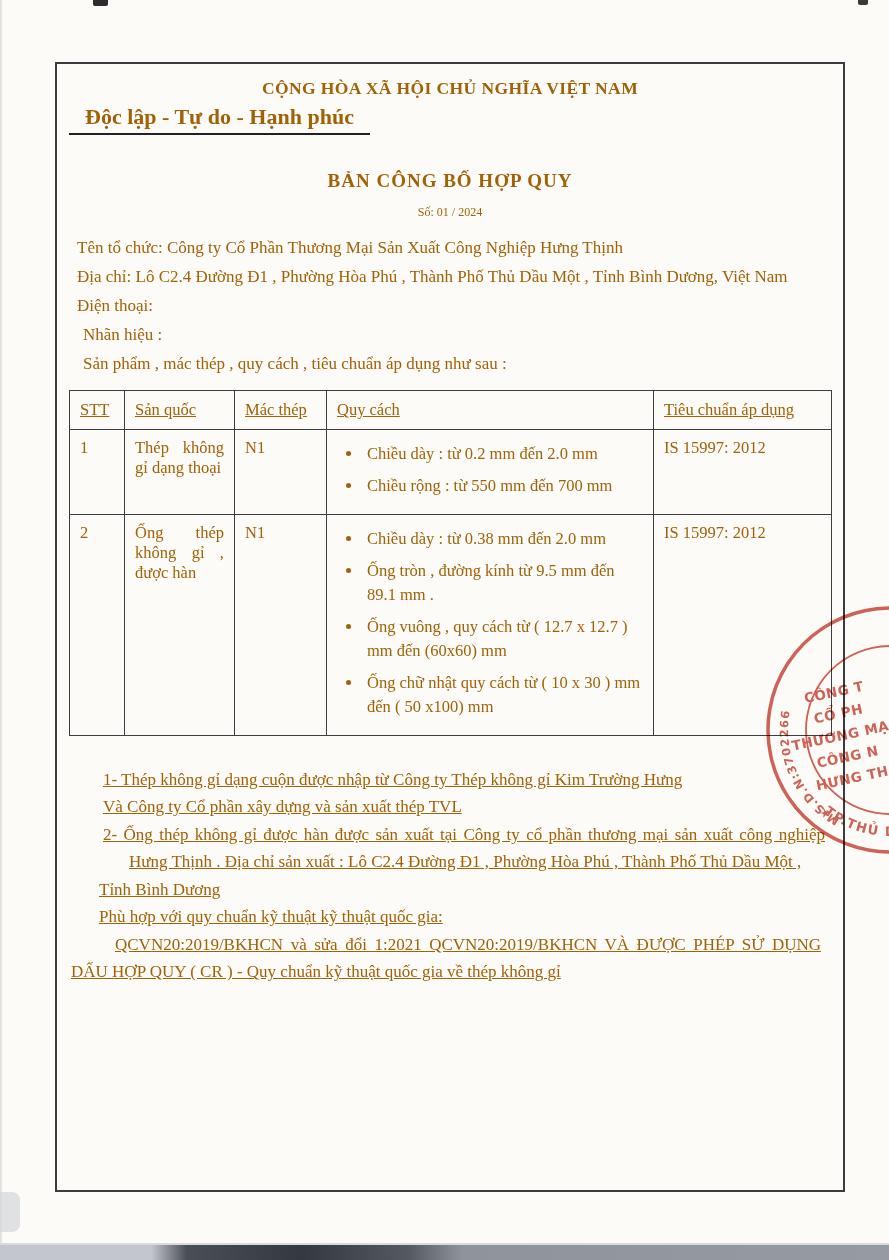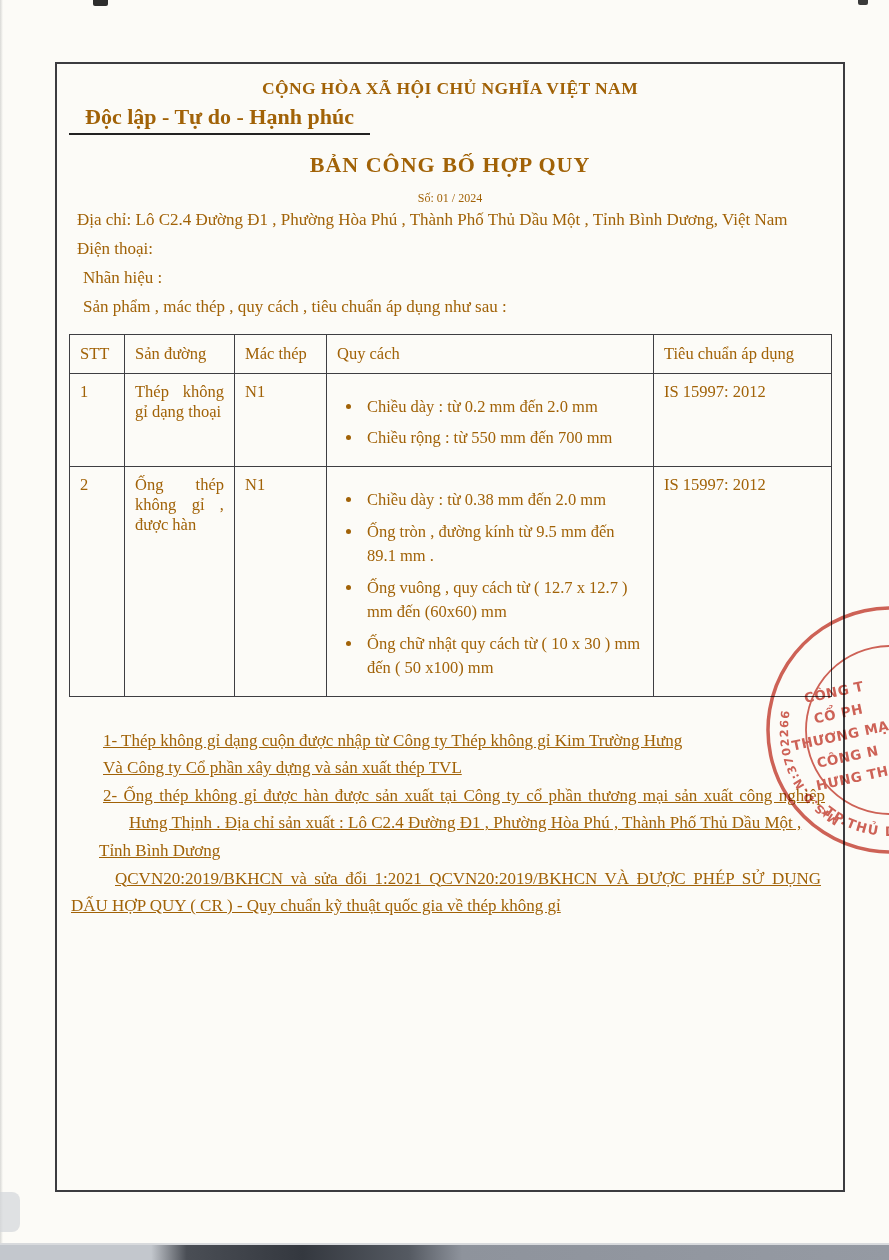--- a/index.html
+++ b/index.html
@@ -22,34 +22,34 @@
   }
   
   .frame {
     position:absolute; left:55px; top:62px; width:790px; height:1130px;
     border:2px solid #3c3c40; box-sizing:border-box;
     padding:14px 12px 0 12px;
   }
   .nat-line1 { text-align:center; font-weight:bold; font-size:17.5px; letter-spacing:.4px; }
   .nat-line2 { text-align:left; margin-top:5px; font-size:22px; font-weight:bold; }
   .nat-line2 span { display:inline-block; border-bottom:2px solid #222; padding:0 16px 3px 16px; }
-  .doc-title { text-align:center; margin-top:17px; font-size:22px; font-weight:bold; letter-spacing:1px; }
+  .doc-title { text-align:center; margin-top:35px; font-size:19px; font-weight:bold; letter-spacing:1px; }
   .doc-no { text-align:center; margin-top:13px; font-size:12px; }
   .para { margin:0 0 0 8px; font-size:17px; line-height:1.7; }
   .para.first { margin-top:14px; }
   .para.ind { margin-left:14px; }
   .para strong { font-weight:bold; }
   
   table.spec { width:100%; border-collapse:collapse; table-layout:fixed; margin-top:12px; font-size:16.5px; }
   table.spec th, table.spec td { border:1.5px solid #3e3e42; vertical-align:top; padding:8px 10px; font-weight:normal; text-align:left; }
-  table.spec th { vertical-align:middle; padding:9px 10px; }
+  table.spec th { vertical-align:middle; padding:9px 10px;text-decoration:underline; }
   th.c-stt, td.c-stt { text-align:center; }
   td.c-mac { text-align:center; }
   td.c-qc { padding:10px 12px 4px 8px; }
-  ul.qc-list { margin:13px 0 0 26px; padding:0; list-style:disc; }
+  ul.qc-list { margin:4px 0 0 26px; padding:0; list-style:disc; }
   ul.qc-list li { margin:0 0 8px 0; line-height:1.45; padding-left:4px; }
   
   .notes { margin-top:30px; font-size:17px; line-height:1.62;text-decoration:underline; }
   .note-l1 { margin-left:34px; }
   .note-hang { margin-left:34px; padding-left:26px; text-indent:-26px; text-align:justify; margin-right:6px; }
   .note-plain { margin-left:30px; }
   .note-last { margin-left:2px; margin-right:10px; text-indent:44px; text-align:justify; }
   
   .stamp { position:absolute; left:748px; top:600px; mix-blend-mode:multiply; opacity:.85; }
   .stamp .ring { fill:none; stroke:#c8473b; }
@@ -74,37 +74,38 @@
   <div class="frame">
 
     <div class="nat-line1">CỘNG HÒA XÃ HỘI CHỦ NGHĨA VIỆT NAM</div>
     <div class="nat-line2">
       <span>Độc lập - Tự do - Hạnh phúc</span>
     </div>
 
     <div class="doc-title">BẢN CÔNG BỐ HỢP QUY</div>
     <div class="doc-no">Số: 01 / 2024</div>
 
+    <p class="para first">Tên tổ chức: Công ty Cổ Phần Thương Mại Sản Xuất Công Nghiệp Hưng Thịnh</p>
     <p class="para">Địa chỉ: Lô C2.4 Đường Đ1 , Phường Hòa Phú , Thành Phố Thủ Dầu Một , Tỉnh Bình Dương, Việt Nam</p>
     <p class="para">Điện thoại:</p>
     <p class="para ind">Nhãn hiệu :</p>
     <p class="para ind">Sản phẩm , mác thép , quy cách , tiêu chuẩn áp dụng như sau :</p>
 
     <table class="spec">
       <colgroup>
         <col style="width:55px">
           <col style="width:110px">
           <col style="width:92px">
           <col style="width:327px">
           <col style="width:178px">
       </colgroup>
       <thead>
         <tr>
           <th class="c-stt">STT</th>
-          <th>Sản đường</th>
+          <th>Sản quốc</th>
           <th>Mác thép</th>
           <th>Quy cách</th>
           <th>Tiêu chuẩn áp dụng</th>
         </tr>
       </thead>
       <tbody>
         <tr>
           <td class="c-stt">1</td>
           <td style="text-align:justify;">Thép không gỉ dạng thoại</td>
           <td class="c-mac">N1</td>
@@ -131,20 +132,21 @@
           <td>IS 15997: 2012</td>
         </tr>
       </tbody>
     </table>
 
     <div class="notes">
       <div class="note-l1">1-  Thép không gỉ dạng cuộn được nhập từ Công ty Thép không gỉ Kim Trường Hưng</div>
       <div class="note-l1">Và Công ty Cổ phần xây dựng và sản xuất thép TVL</div>
       <div class="note-hang">2-  Ống thép không gỉ được hàn được sản xuất tại Công ty cổ phần thương mại sản xuất công nghiệp Hưng Thịnh . Địa chỉ sản xuất : Lô C2.4 Đường Đ1 , Phường Hòa Phú , Thành Phố Thủ Dầu Một ,</div>
       <div class="note-plain">Tỉnh Bình Dương</div>
+      <div class="note-plain">Phù hợp với quy chuẩn kỹ thuật kỹ thuật quốc gia:</div>
       <div class="note-last">QCVN20:2019/BKHCN  và  sửa  đổi  1:2021  QCVN20:2019/BKHCN  VÀ  ĐƯỢC PHÉP SỬ DỤNG DẤU HỢP QUY ( CR ) -  Quy chuẩn kỹ thuật quốc gia về thép không gỉ</div>
     </div>
 
   </div>
 
   <svg class="stamp" width="270" height="260" viewBox="0 0 270 260" aria-hidden="true">
     <defs>
       <path id="arcL" d="M 83.5 213.5 A 102 102 0 0 1 76.4 51.9"></path>
       <path id="arcB" d="M 55.2 190.8 A 106 106 0 0 0 228.8 190.8"></path>
     </defs>

